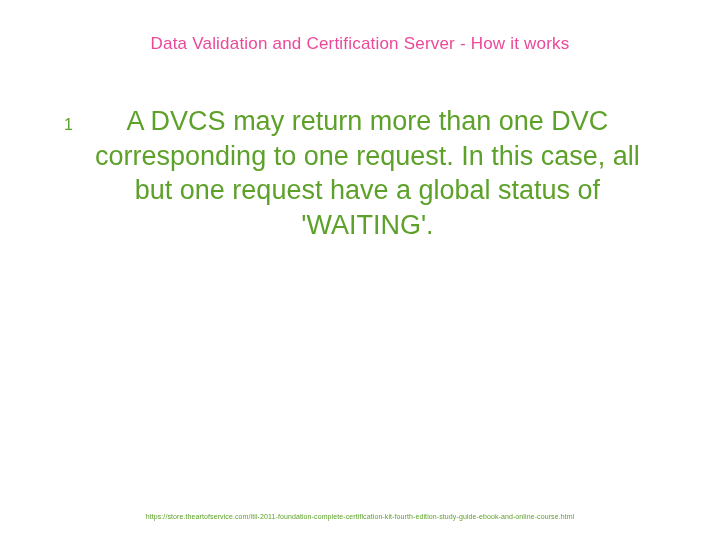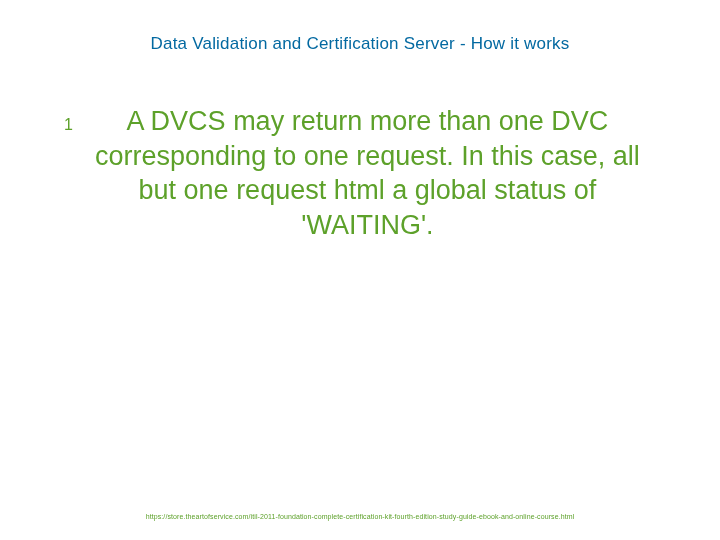--- a/index.html
+++ b/index.html
@@ -18,21 +18,21 @@
     box-sizing: border-box;
   }
   .title {
     position: absolute;
     top: 34px;
     left: 0;
     width: 100%;
     text-align: center;
     font-size: 17px;
     font-weight: 400;
-    color: #0369a1;
+    color: #ec4899;
     letter-spacing: 0.2px;
   }
   .body-wrap {
     position: absolute;
     top: 104px;
     left: 64px;
     right: 64px;
   }
   .bullet-row {
     display: flex;
@@ -69,19 +69,19 @@
 </head>
 <body>
 
 <div class="slide">
 
   <div class="title">Data Validation and Certification Server - How it works</div>
 
   <div class="body-wrap">
     <div class="bullet-row">
       <div class="bullet-num">1</div>
-      <div class="body-text">A DVCS may return more than one DVC corresponding to one request.  In this case, all but one request html a global status of 'WAITING'.</div>
+      <div class="body-text">A DVCS may return more than one DVC corresponding to one request.  In this case, all but one request have a global status of 'WAITING'.</div>
     </div>
   </div>
 
   <div class="footer-link">https://store.theartofservice.com/itil-2011-foundation-complete-certification-kit-fourth-edition-study-guide-ebook-and-online-course.html</div>
 
 </div>
 
 </body></html>

